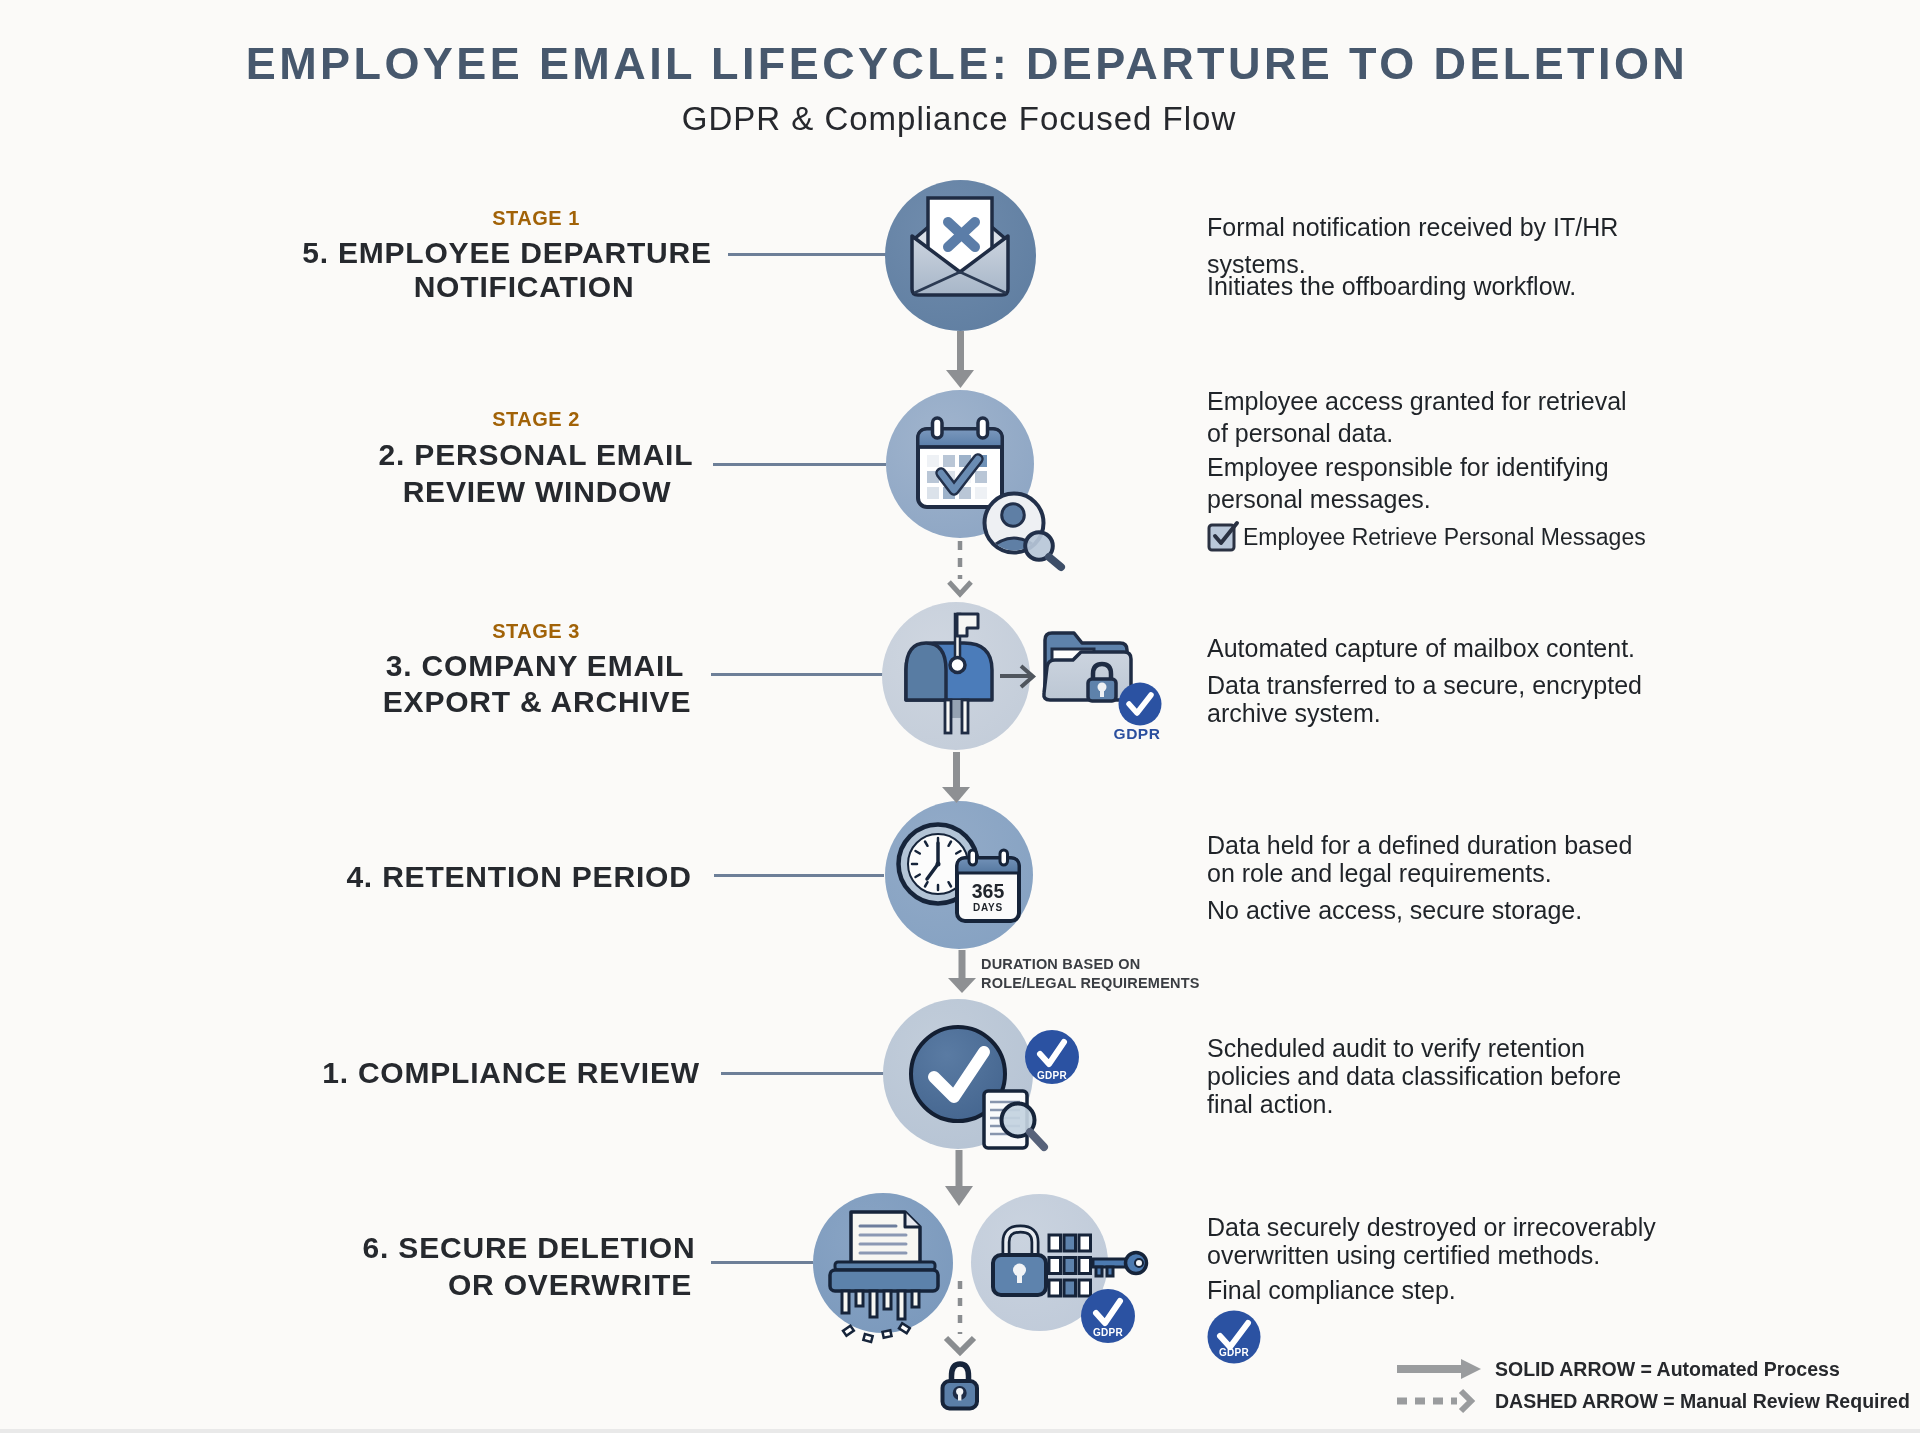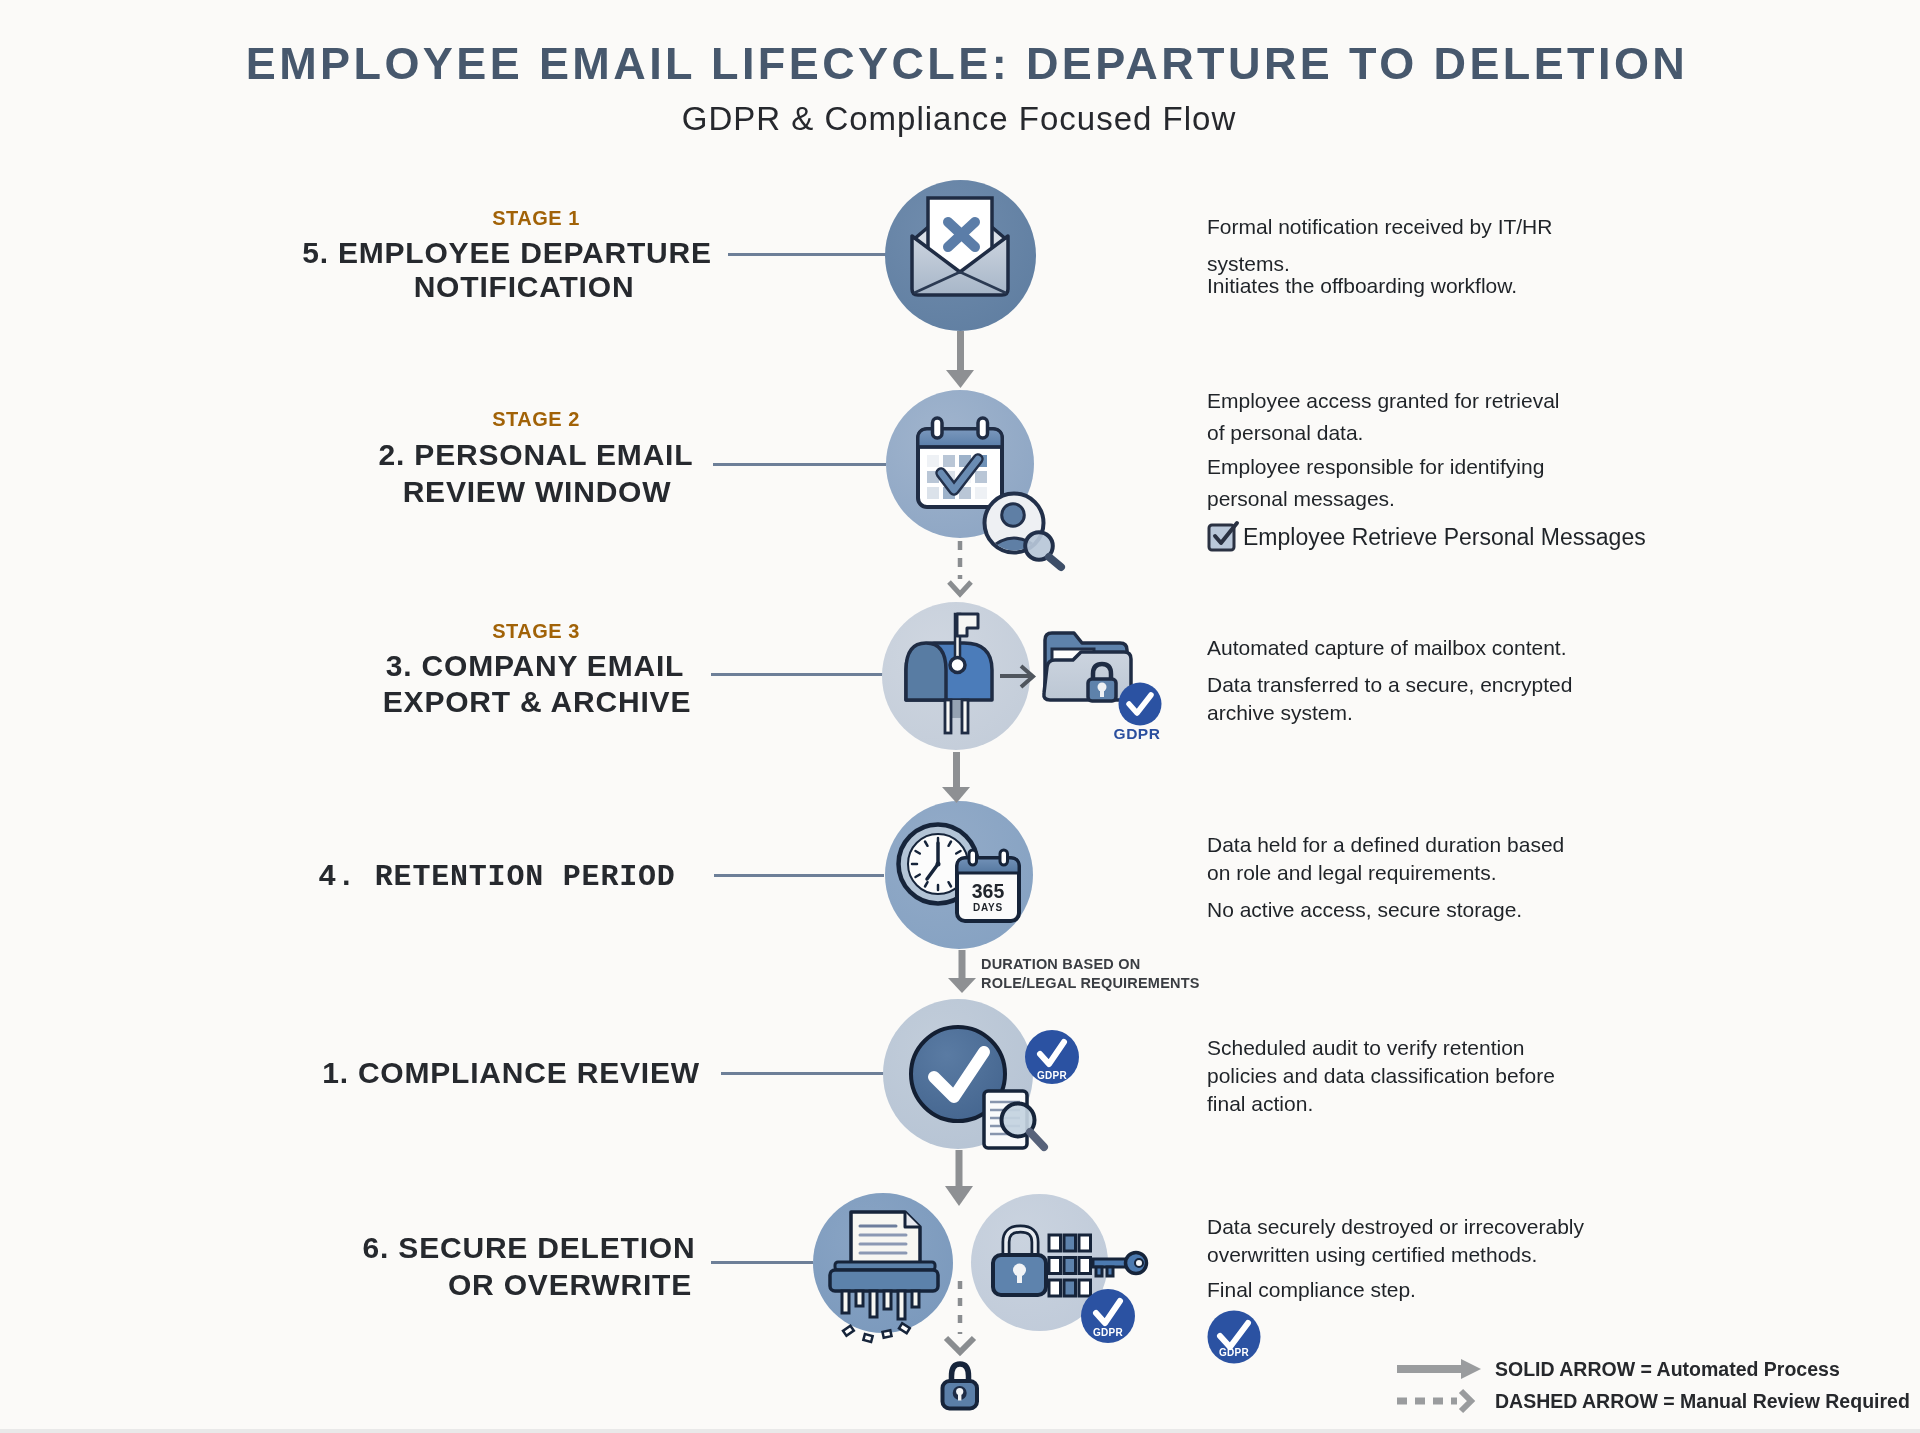--- a/index.html
+++ b/index.html
@@ -5,21 +5,21 @@
   html,body{margin:0;padding:0;}
   body{width:1920px;height:1433px;overflow:hidden;}
   .page{position:absolute;top:0;left:0;width:1920px;height:1433px;background:#fbfaf8;font-family:"Liberation Sans",sans-serif;}
   .t{position:absolute;white-space:nowrap;}
   .cc{transform:translate(-50%,-50%);}
   .lc{transform:translate(0,-50%);}
   .title{font-size:45px;font-weight:bold;color:#47586d;letter-spacing:3.4px;}
   .subtitle{font-size:33px;color:#26282d;letter-spacing:1px;}
   .stage{font-size:20px;font-weight:600;color:#a16207;letter-spacing:0.5px;}
   .sttl{font-size:30px;font-weight:bold;color:#26292e;letter-spacing:0.8px;}
-  .para{font-size:21px;color:#1f2328;}
+  .para{font-size:25px;color:#1f2328;}
   .para2{font-size:23px;color:#1f2328;}
   .mid{font-size:14.5px;font-weight:bold;color:#3a3d42;letter-spacing:0.2px;}
   .leg{font-size:19.5px;font-weight:bold;color:#26282c;}
   .circle{position:absolute;border-radius:50%;}
   .hline{position:absolute;height:3px;background:#6d7f98;}
   svg{position:absolute;overflow:visible;}
 </style>
 </head>
 <body>
 <div class="page">
@@ -32,21 +32,21 @@
   <div class="t cc sttl" style="left:524px;top:287px;">NOTIFICATION</div>
 
   <div class="t cc stage" style="left:536px;top:419px;">STAGE 2</div>
   <div class="t cc sttl" style="left:536px;top:455px;">2. PERSONAL EMAIL</div>
   <div class="t cc sttl" style="left:537px;top:492px;">REVIEW WINDOW</div>
 
   <div class="t cc stage" style="left:536px;top:631px;">STAGE 3</div>
   <div class="t cc sttl" style="left:535px;top:666px;">3. COMPANY EMAIL</div>
   <div class="t cc sttl" style="left:537px;top:702px;">EXPORT &amp; ARCHIVE</div>
 
-  <div class="t cc sttl" style="left:497px;top:877px;font-family:Liberation Mono, monospace;">4. RETENTION PERIOD</div>
+  <div class="t cc sttl" style="left:519px;top:877px;">4. RETENTION PERIOD</div>
 
   <div class="t cc sttl" style="left:511px;top:1073px;">1. COMPLIANCE REVIEW</div>
 
   <div class="t cc sttl" style="left:529px;top:1248px;">6. SECURE DELETION</div>
   <div class="t cc sttl" style="left:570px;top:1285px;">OR OVERWRITE</div>
 
   <div class="hline" style="left:728px;top:253px;width:158px;"></div>
   <div class="hline" style="left:713px;top:463px;width:173px;"></div>
   <div class="hline" style="left:711px;top:673px;width:172px;"></div>
   <div class="hline" style="left:714px;top:874px;width:170px;"></div>

